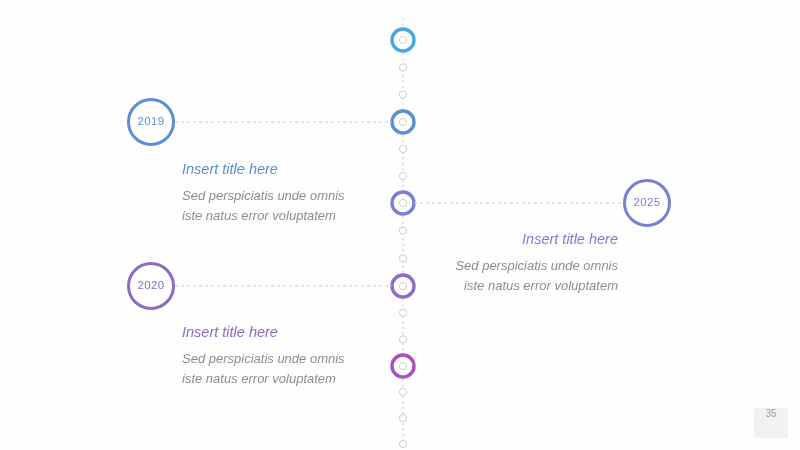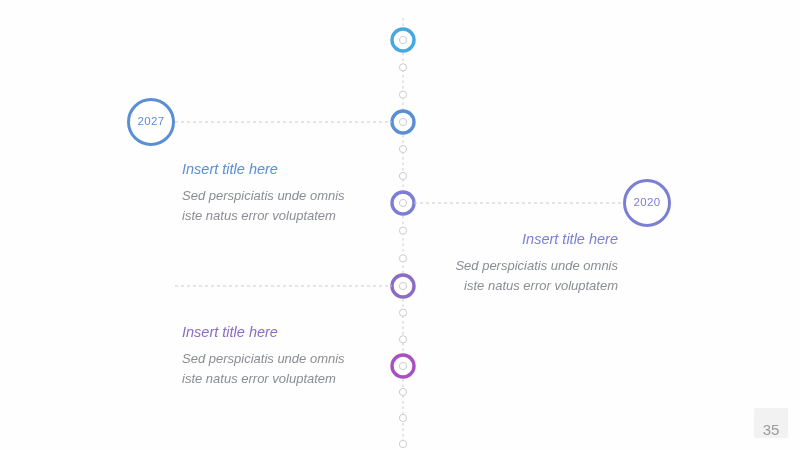--- a/index.html
+++ b/index.html
@@ -83,23 +83,23 @@
   
   #page-badge {
     position: absolute;
     right: 12px;
     bottom: 12px;
     width: 34px;
     height: 30px;
     background: #F2F2F2;
     border-radius: 2px;
     display: flex;
-    align-items: flex-end;
+    align-items: flex-start;
     justify-content: center;
-    font-size: 15px;
+    font-size: 10px;
     color: #9A9A9A;
   }
 </style>
 </head>
 <body>
 
 <div id="slide" style="background: rgb(254, 254, 254);">
 
   <svg id="chain-svg" viewBox="0 0 800 450" xmlns="http://www.w3.org/2000/svg">
     <g id="chain-group">
@@ -135,43 +135,46 @@
 
   <svg id="connector-svg" style="position:absolute;left:0;top:0;width:800px;height:450px;pointer-events:none;" viewBox="0 0 800 450" xmlns="http://www.w3.org/2000/svg">
     <g id="connector-group">
         <line x1="175" y1="122" x2="392" y2="122" stroke="#C9CBCF" stroke-width="1" stroke-dasharray="3 3"></line>
         <line x1="414" y1="203" x2="623" y2="203" stroke="#C9CBCF" stroke-width="1" stroke-dasharray="3 3"></line>
         <line x1="175" y1="286" x2="392" y2="286" stroke="#C9CBCF" stroke-width="1" stroke-dasharray="3 3"></line>
       </g>
   </svg>
 
   <div class="year-badge" id="badge-2018" style="left: 127px; top: 98px; border: 3.6px solid rgb(91, 143, 212); color: rgb(91, 143, 212);">
-    <span class="year-text">2027</span>
+    <span class="year-text">2019</span>
   </div>
 
   <div class="entry-text align-left" id="text-2018" style="top: 160px; left: 182px; width: 200px;">
     <div class="entry-title" id="title-2018" style="color: rgb(91, 143, 212);">Insert title here</div>
     <div class="entry-body">
       <div>Sed perspiciatis unde omnis</div>
       <div>iste natus error voluptatem</div>
     </div>
   </div>
 
   <div class="year-badge" id="badge-2019" style="left: 623px; top: 179px; border: 3.6px solid rgb(123, 127, 212); color: rgb(123, 127, 212);">
-    <span class="year-text">2020</span>
+    <span class="year-text">2025</span>
   </div>
 
   <div class="entry-text align-right" id="text-2019" style="top: 230px; left: 418px; width: 200px;">
     <div class="entry-title" id="title-2019" style="color: rgb(123, 127, 212);">Insert title here</div>
     <div class="entry-body">
       <div>Sed perspiciatis unde omnis</div>
       <div>iste natus error voluptatem</div>
     </div>
   </div>
 
+  <div class="year-badge" id="badge-2020" style="left: 127px; top: 262px; border: 3.6px solid rgb(139, 107, 196); color: rgb(139, 107, 196);">
+    <span class="year-text">2020</span>
+  </div>
 
   <div class="entry-text align-left" id="text-2020" style="top: 323px; left: 182px; width: 200px;">
     <div class="entry-title" id="title-2020" style="color: rgb(139, 107, 196);">Insert title here</div>
     <div class="entry-body">
       <div>Sed perspiciatis unde omnis</div>
       <div>iste natus error voluptatem</div>
     </div>
   </div>
 
   <div id="page-badge">

